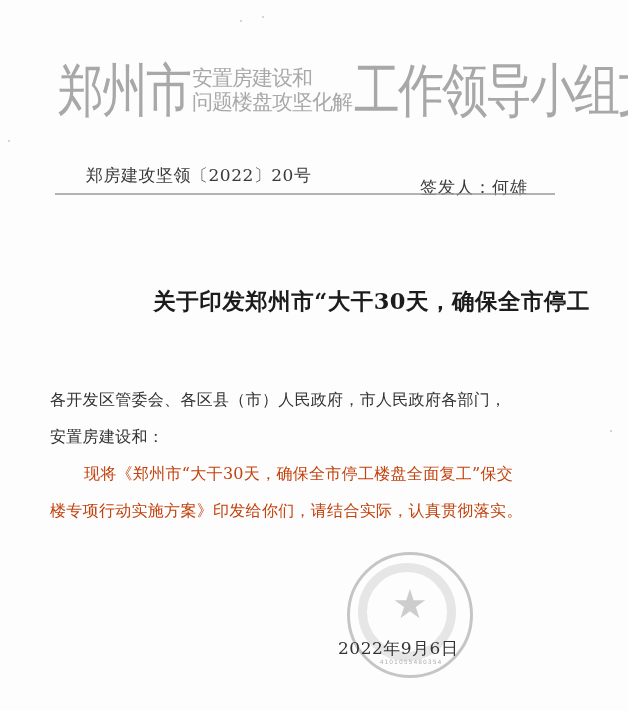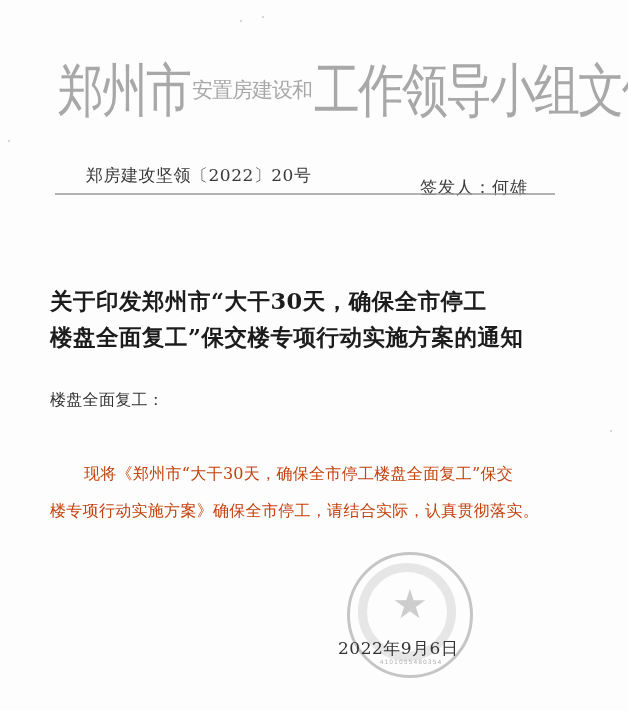--- a/index.html
+++ b/index.html
@@ -85,21 +85,21 @@
       height: 2px;
       background: #9a9a9a;
       opacity: 0.75;
     }
     
     .title {
       position: absolute;
       left: 50px;
       top: 283px;
       width: 540px;
-      text-align: left;
+      text-align: right;
       font-size: 22.5px;
       font-weight: bold;
       line-height: 36px;
       color: #1c1c1c;
       letter-spacing: 0.5px;
     }
     .title span { display: block; white-space: nowrap; }
     
     .addressee {
       position: absolute;
@@ -187,40 +187,41 @@
 
   <div class="speck" style="left:240px;top:20px;"></div>
   <div class="speck" style="left:262px;top:16px;"></div>
   <div class="speck" style="left:8px;top:140px;"></div>
   <div class="speck" style="left:610px;top:430px;"></div>
 
   <div class="doc-header">
     <span class="hdr-big">郑州市</span>
     <span class="hdr-stack">
       <span class="hdr-small">安置房建设和</span>
+      <span class="hdr-small">问题楼盘攻坚化解</span>
     </span>
     <span class="hdr-tail">工作领导小组文件</span>
   </div>
 
   <div class="doc-number">郑房建攻坚领〔2022〕20号</div>
   <div class="issuer">签发人：何雄</div>
   <div class="divider"></div>
 
   <div class="title">
     <span>关于印发郑州市“大干30天，确保全市停工</span>
-    <span>楼盘全面复工”保交楼专项行动实施方案的通知</span>
   </div>
 
   <div class="addressee">
-    <span>楼盘全面复工：</span>
+    <span>各开发区管委会、各区县（市）人民政府，市人民政府各部门，</span>
+    <span>安置房建设和：</span>
   </div>
 
   <div class="body-text">
     <span class="indent">现将《郑州市“大干30天，确保全市停工楼盘全面复工”保交</span>
-    <span>楼专项行动实施方案》确保全市停工，请结合实际，认真贯彻落实。</span>
+    <span>楼专项行动实施方案》印发给你们，请结合实际，认真贯彻落实。</span>
   </div>
 
   <div class="stamp">
     <div class="stamp-inner-ring"></div>
     <div class="stamp-star">★</div>
     <div class="stamp-code">4101055480354</div>
   </div>
   <div class="date">2022年9月6日</div>
 
 </div>

